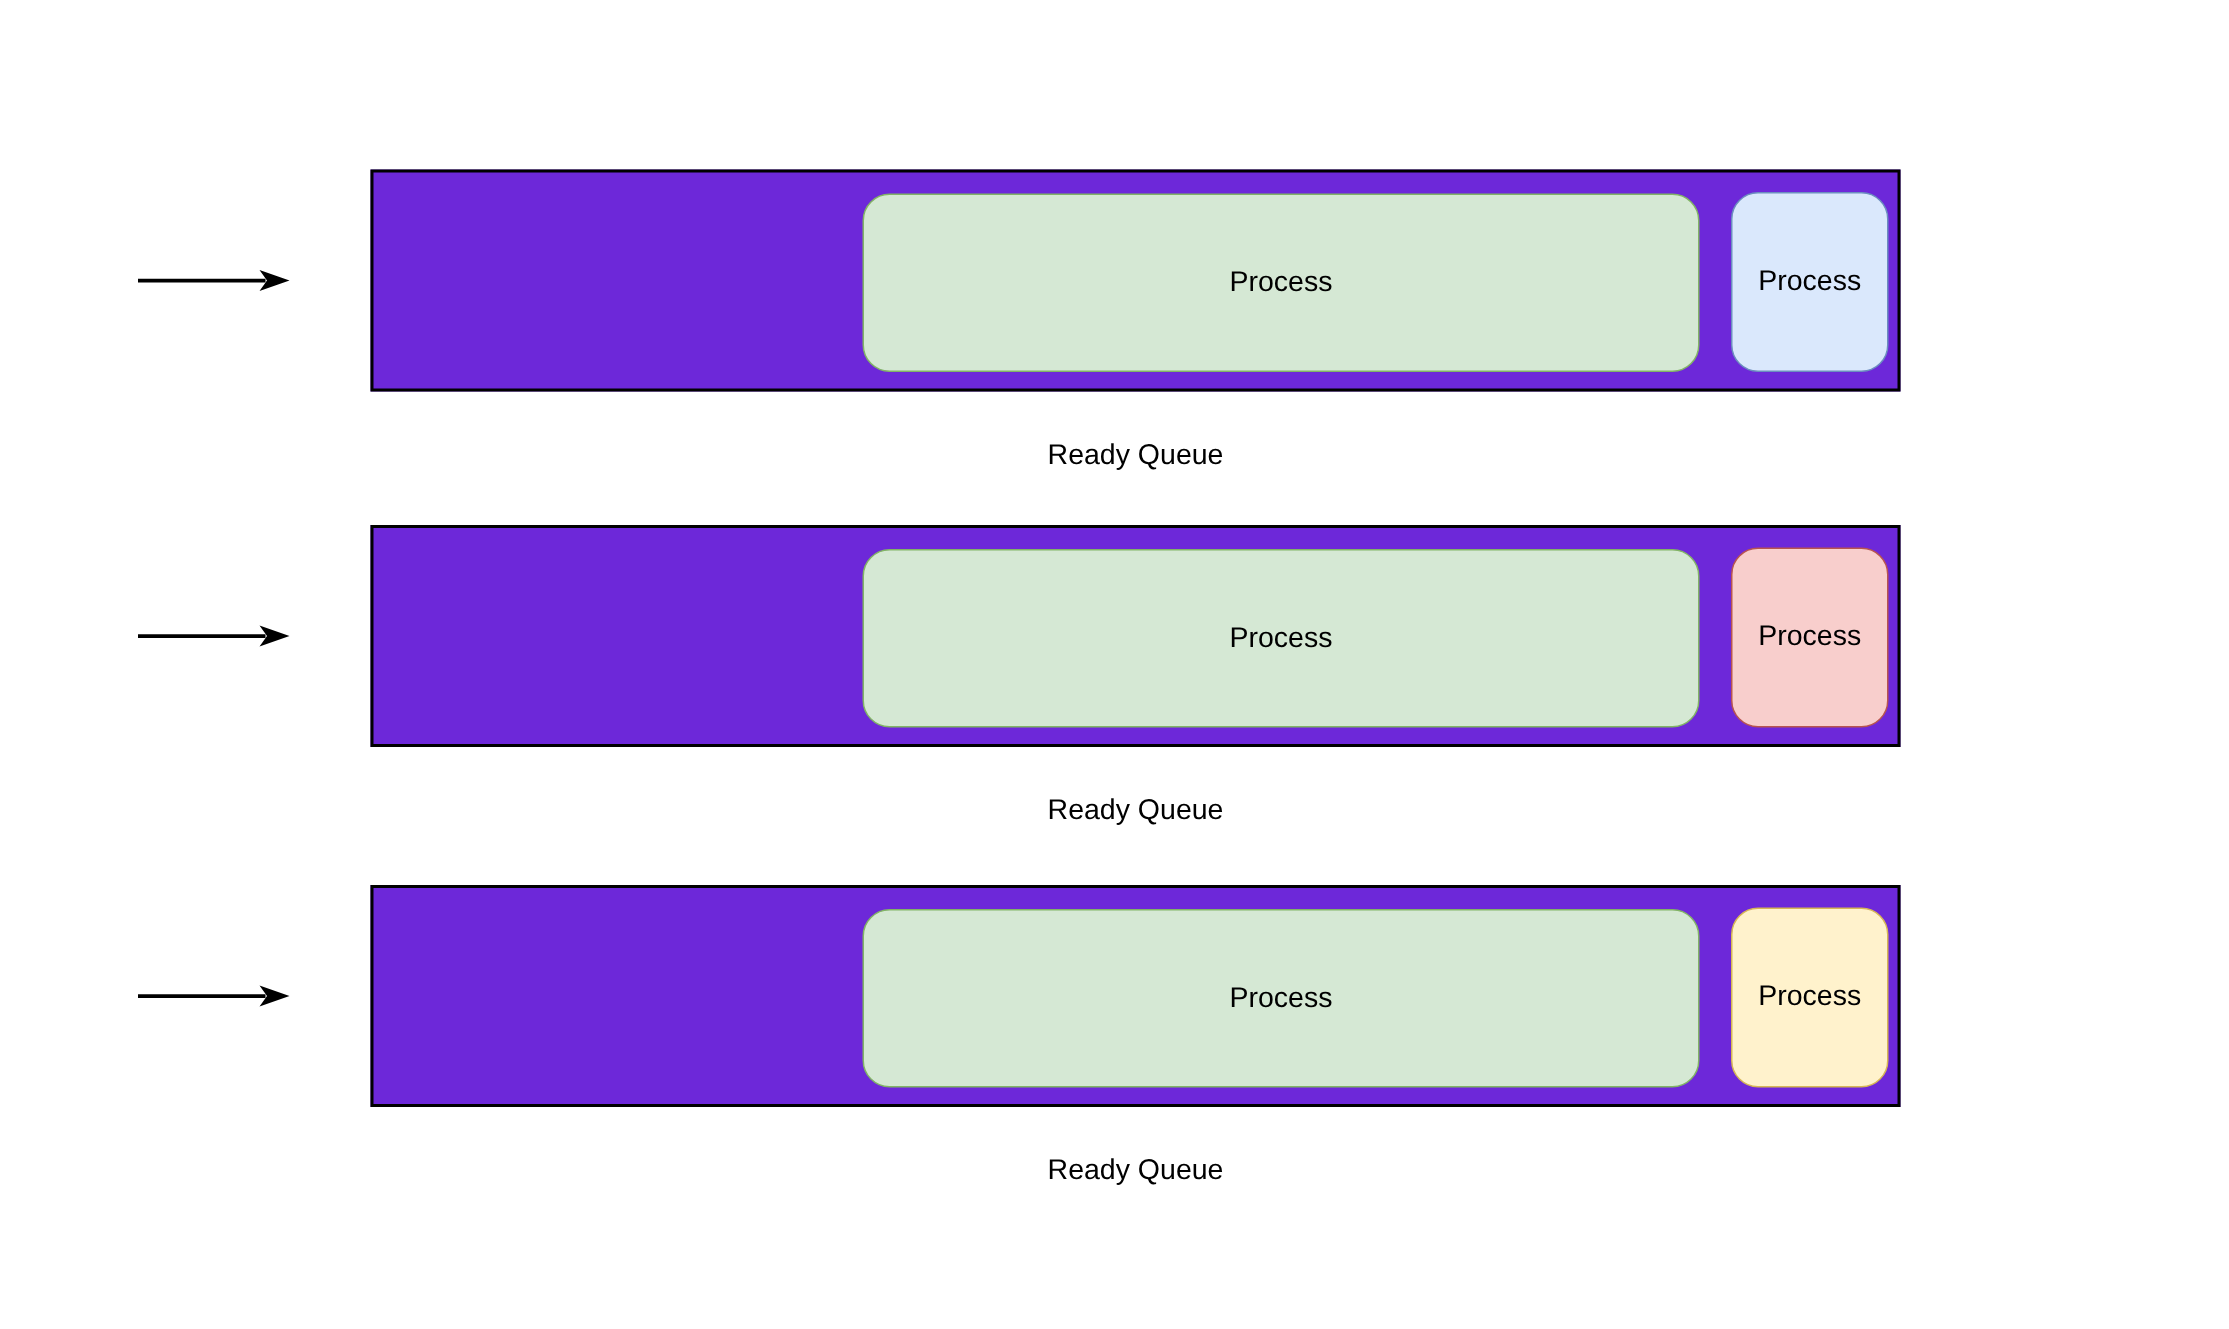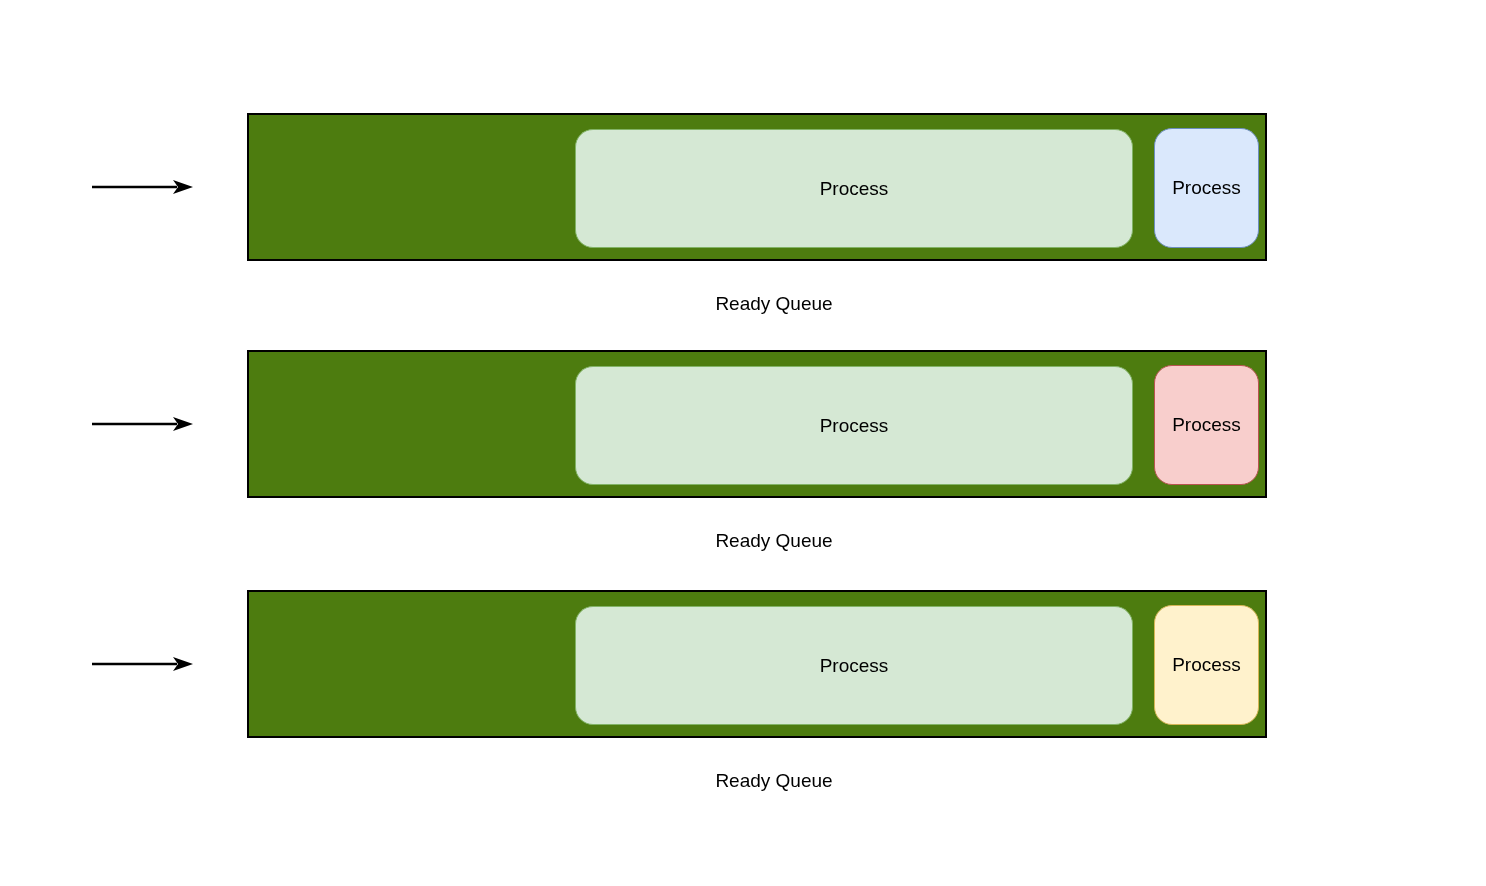--- a/index.html
+++ b/index.html
@@ -21,21 +21,21 @@
     width: 1486px;
     height: 240px;
   }
   .queue-box {
     position: absolute;
     left: 247px;
     top: 0;
     width: 1020px;
     height: 148px;
     border: 2px solid #000000;
-    background: #4d7c0f;
+    background: #6d28d9;
     box-sizing: border-box;
     text-align: right;
   }
   .process {
     position: absolute;
     border: 1.5px solid;
     border-radius: 18px;
     box-sizing: border-box;
     display: flex;
     align-items: center;
@@ -57,21 +57,21 @@
   }
   .arrow-svg {
     position: absolute;
     left: 90px;
     top: 66px;
     width: 104px;
     height: 16px;
   }
   .queue-label {
     position: absolute;
-    left: 264px;
+    left: 247px;
     top: 179px;
     width: 1020px;
     text-align: center;
     font-size: 19px;
     color: #000000;
     line-height: 23px;
   }
   
   #row-0 { top: 113px; }
   #row-1 { top: 350px; }

